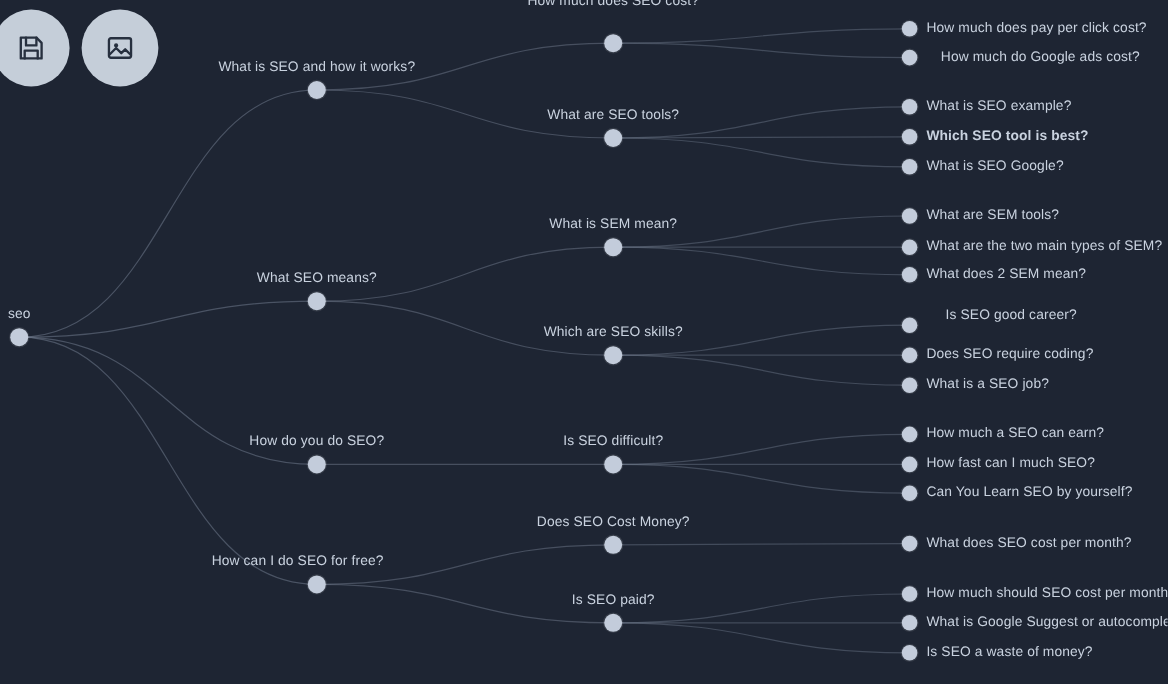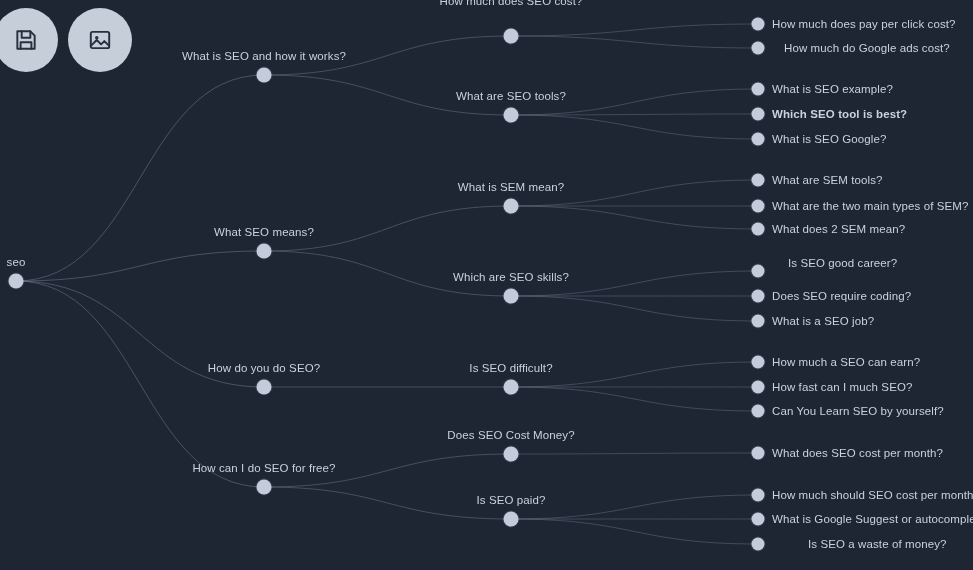--- a/index.html
+++ b/index.html
@@ -155,21 +155,21 @@
   <div id="nodes">
       <div class="node root" style="left: 16px; top: 281px;"></div>
       <div class="node-label above" style="left: 16px; top: 269px;">seo</div>
       <div class="node lvl1" style="left: 264px; top: 75px;"></div>
       <div class="node-label above" style="left: 264px; top: 63px;">What is SEO and how it works?</div>
       <div class="node lvl1" style="left: 264px; top: 251px;"></div>
       <div class="node-label above" style="left: 264px; top: 239px;">What SEO means?</div>
       <div class="node lvl1" style="left: 264px; top: 387px;"></div>
       <div class="node-label above" style="left: 264px; top: 375px;">How do you do SEO?</div>
       <div class="node lvl1" style="left: 264px; top: 487px;"></div>
-      <div class="node-label above" style="left: 264px; top: 475px; text-align: center;">How can I do SEO for free?</div>
+      <div class="node-label above" style="left: 248px; top: 475px; text-align: center;">How can I do SEO for free?</div>
       <div class="node lvl2" style="left: 511px; top: 36px;"></div>
       <div class="node-label above" style="left: 511px; top: 8px; text-align: center;">How much does SEO cost?</div>
       <div class="node lvl2" style="left: 511px; top: 115px;"></div>
       <div class="node-label above" style="left: 511px; top: 103px;">What are SEO tools?</div>
       <div class="node lvl2" style="left: 511px; top: 206px;"></div>
       <div class="node-label above" style="left: 511px; top: 194px;">What is SEM mean?</div>
       <div class="node lvl2" style="left: 511px; top: 296px;"></div>
       <div class="node-label above" style="left: 511px; top: 284px;">Which are SEO skills?</div>
       <div class="node lvl2" style="left: 511px; top: 387px;"></div>
       <div class="node-label above" style="left: 511px; top: 375px;">Is SEO difficult?</div>
@@ -205,15 +205,15 @@
       <div class="node-label right" style="left: 772px; top: 387px;">How fast can I much SEO?</div>
       <div class="node lvl3" style="left: 758px; top: 411px;"></div>
       <div class="node-label right" style="left: 772px; top: 411px;">Can You Learn SEO by yourself?</div>
       <div class="node lvl3" style="left: 758px; top: 453px;"></div>
       <div class="node-label right" style="left: 772px; top: 453px;">What does SEO cost per month?</div>
       <div class="node lvl3" style="left: 758px; top: 495px;"></div>
       <div class="node-label right" style="left: 772px; top: 495px;">How much should SEO cost per month?</div>
       <div class="node lvl3" style="left: 758px; top: 519px;"></div>
       <div class="node-label right" style="left: 772px; top: 519px;">What is Google Suggest or autocomplete?</div>
       <div class="node lvl3" style="left: 758px; top: 544px;"></div>
-      <div class="node-label right" style="left: 808px; top: 544px; text-align: right;">Is SEO a waste of money?</div>
+      <div class="node-label right" style="left: 772px; top: 544px; text-align: right;">Is SEO a waste of money?</div>
     </div>
 </div>
 
 </body></html>

